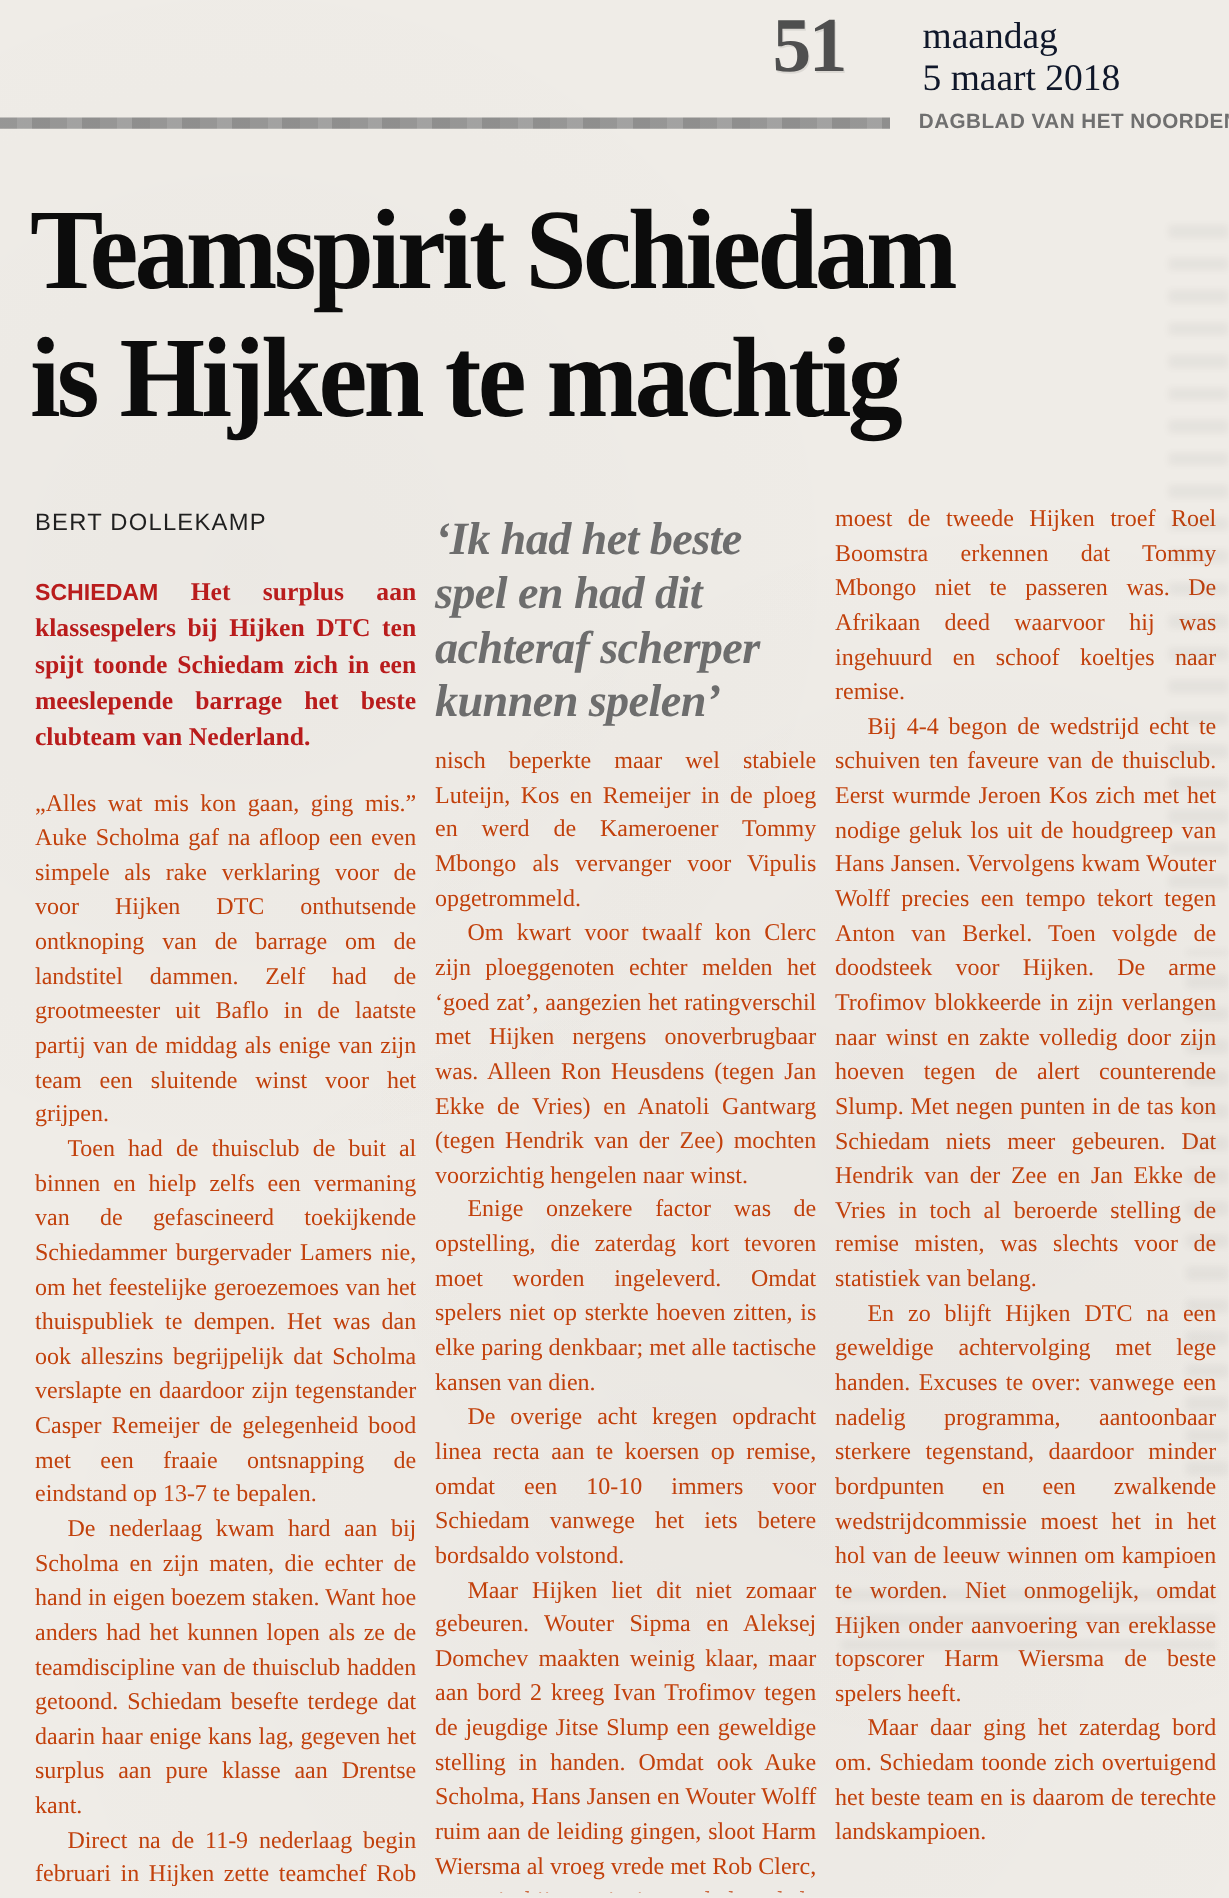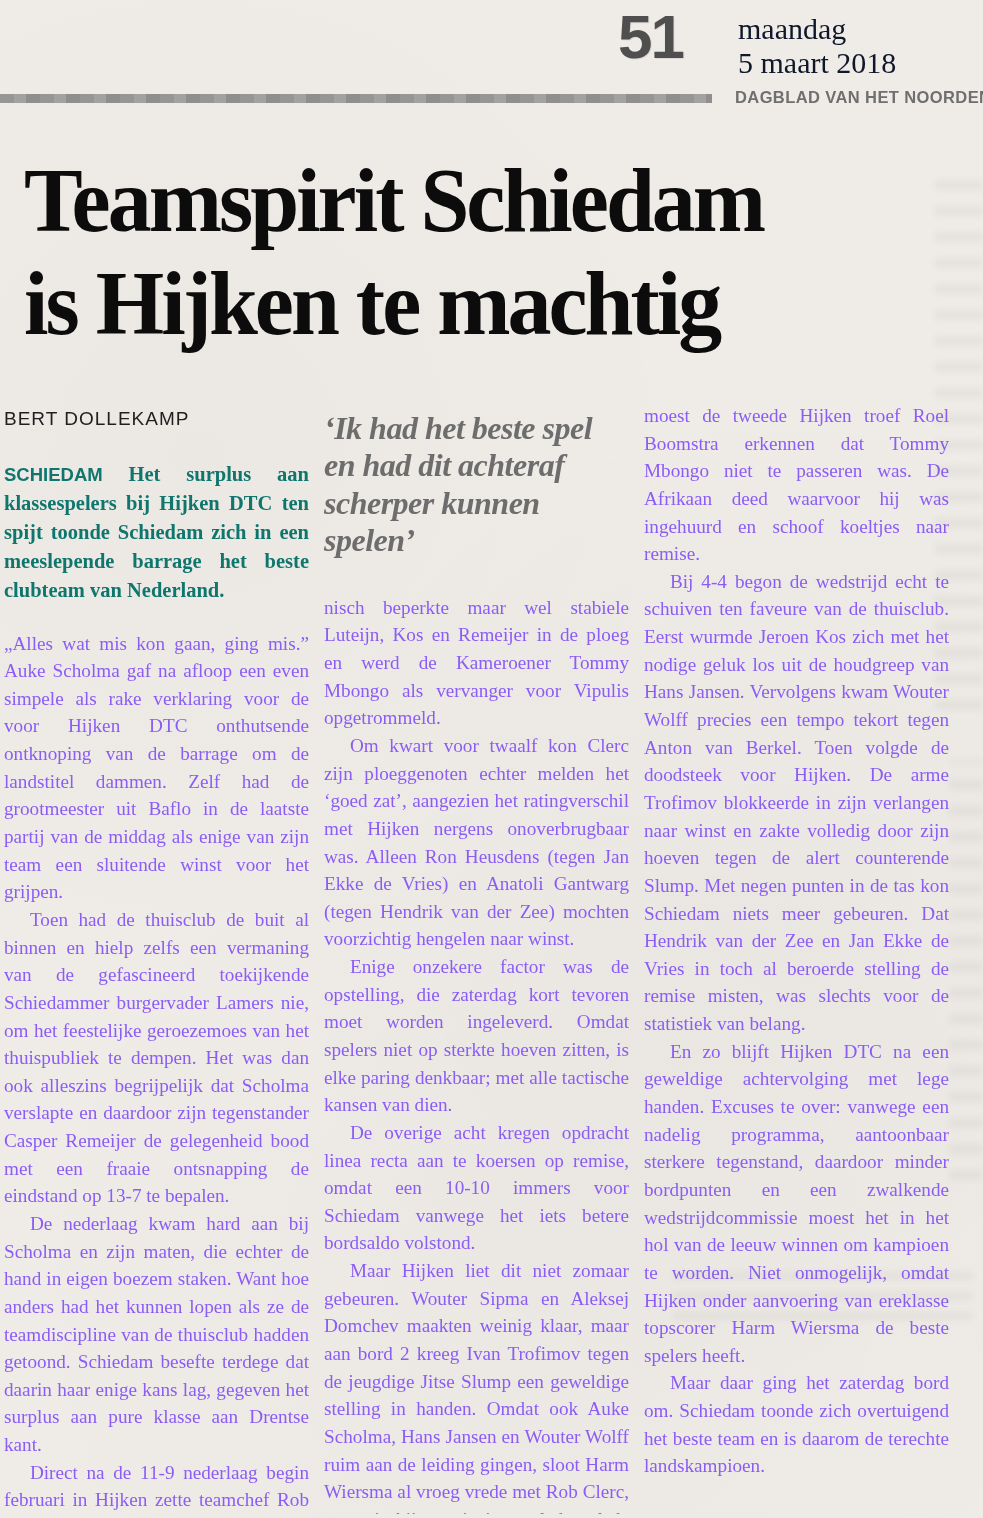--- a/index.html
+++ b/index.html
@@ -13,21 +13,21 @@
     position:absolute;inset:0;
     background:
       radial-gradient(circle at 20% 30%, rgba(0,0,0,0.015), transparent 40%),
       radial-gradient(circle at 80% 60%, rgba(0,0,0,0.02), transparent 45%),
       radial-gradient(circle at 55% 85%, rgba(0,0,0,0.015), transparent 40%),
       #efece7;
   }
   
   .pagenum{
     position:absolute;left:618px;top:6px;
-    font-family:Liberation Sans, sans-serif;
+    font-family:Liberation Serif, serif;
     font-weight:bold;font-size:62px;line-height:1;
     color:#4f4f4f;letter-spacing:-2px;
     text-shadow:1px 1px 0 rgba(0,0,0,0.08);
   }
   .dateblock{
     position:absolute;left:738px;top:12px;
     font-family:"Liberation Serif", serif;
     font-size:30px;line-height:1.12;color:#0f172a;
   }
   .rulebar{
@@ -44,48 +44,48 @@
   
   .headline{
     position:absolute;left:24px;top:150px;width:935px;
     font-family:"Liberation Serif", serif;
     font-weight:bold;font-size:88px;line-height:1.12;
     letter-spacing:-3px;color:#0c0c0c;
     transform:scaleY(1.04);transform-origin:top left;
   }
   
   .article{
-    position:absolute;left:4px;top:402px;width:945px;height:1112px;
+    position:absolute;left:28px;top:402px;width:945px;height:1112px;
     display:flex;gap:15px;overflow:hidden;
   }
   .col{width:305px;flex:0 0 305px;}
   .byline{
     font-family:"Liberation Sans", sans-serif;
     font-size:19px;letter-spacing:1px;color:#1f1f1f;
     margin:6px 0 30px 0;
   }
   .lead{
     font-family:"Liberation Serif", serif;
     font-weight:bold;font-size:20.5px;line-height:1.42;
-    text-align:justify;color:#0f766e;margin:0 0 24px 0;
+    text-align:justify;color:#b91c1c;margin:0 0 24px 0;
   }
   .lead .dateline{
     font-family:"Liberation Sans", sans-serif;
     font-weight:bold;font-size:18.5px;
   }
   p.body{
     font-size:19.2px;line-height:1.44;text-align:justify;
-    color:#8b5cf6;margin:0;
+    color:#c2410c;margin:0;
   }
   p.body.indent{text-indent:1.35em;}
   .quote{
     font-family:"Liberation Serif", serif;
     font-style:italic;font-weight:bold;
-    font-size:32px;line-height:1.17;color:#6d6d6d;
-    margin:8px 0 34px 0;letter-spacing:-0.5px;
+    font-size:37px;line-height:1.17;color:#6d6d6d;
+    margin:8px 0 12px 0;letter-spacing:-0.5px;
   }
   
   .bleed{
     position:absolute;pointer-events:none;opacity:.06;
     background:repeating-linear-gradient(0deg,#555 0 10px,transparent 10px 26px);
     filter:blur(3px);
   }
   .bleed.b1{right:0;top:180px;width:48px;height:530px;}
   .bleed.b2{right:0;top:760px;width:34px;height:420px;}
   .bleed.b3{right:10px;top:1270px;width:300px;height:50px;

